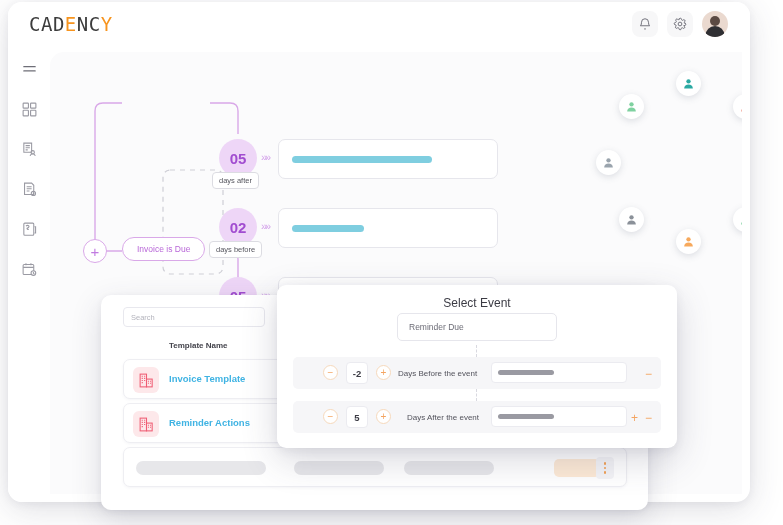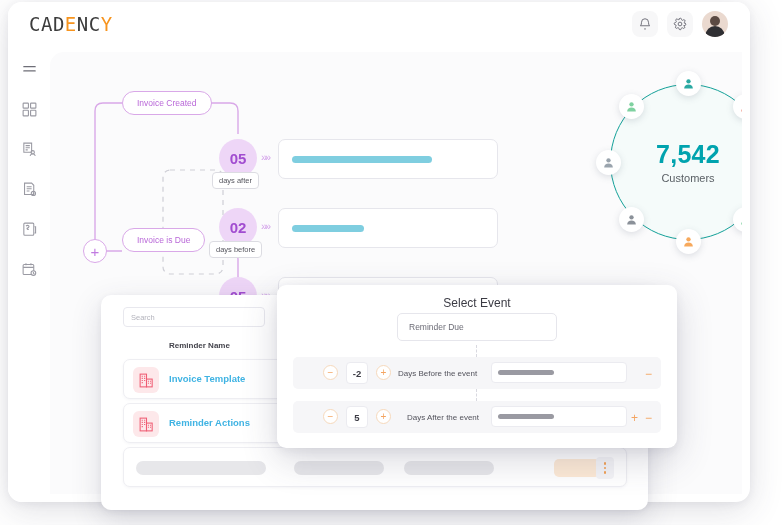--- a/index.html
+++ b/index.html
@@ -317,24 +317,21 @@
           <path d="M160 51 H180 Q188 51 188 59 V82" fill="none" stroke="#d9a8e8" stroke-width="1.4"></path>
 
           <path d="M160 199 H180 Q188 199 188 191 V162" fill="none" stroke="#d9a8e8" stroke-width="1.4"></path>
           <path d="M160 199 H180 Q188 199 188 207 V228" fill="none" stroke="#d9a8e8" stroke-width="1.4"></path>
         </svg>
 
         <div class="plus-node" style="left:33px; top:187px;">
           <span>+</span>
         </div>
 
-        <div class="node-pill" style="left:72px; top:39px;">
-          <span>Invoice Created</span>
-        </div>
-        <div class="node-pill" style="left:72px; top:176px;">
+        <div class="node-pill" style="left:72px; top:185px;">
           <span>Invoice is Due</span>
         </div>
 
         <div class="day-bubble" style="left:169px; top:87px;">
           <span>05</span>
         </div>
         <div class="day-label" style="left:162px; top:120px;">
           <span>days after</span>
         </div>
         <div class="chev" style="left:211px; top:99px;">»»</div>
@@ -359,24 +356,20 @@
         <div class="day-label" style="left:162px; top:258px;">
           <span>days after</span>
         </div>
         <div class="chev" style="left:211px; top:237px;">»»</div>
         <div class="msg-box" style="left:228px; top:225px;">
           <span class="msg-bar" style="width:95px;"></span>
         </div>
       </div>
 
       <div class="ring-wrap">
-        <div class="ring-circle">
-          <div class="ring-num">7,542</div>
-          <div class="ring-cap">Customers</div>
-        </div>
         <div class="ring-dot" style="left:78px; top:-1px;">
           <svg width="13" height="13" viewBox="0 0 24 24" fill="#2aa9a2">
             <circle cx="12" cy="8" r="4"></circle>
               <path d="M4 21c0-4.4 3.6-7 8-7s8 2.6 8 7z"></path>
             </svg>
         </div>
         <div class="ring-dot" style="left:21px; top:22px;">
           <svg width="13" height="13" viewBox="0 0 24 24" fill="#7fd1a0">
             <circle cx="12" cy="8" r="4"></circle>
               <path d="M4 21c0-4.4 3.6-7 8-7s8 2.6 8 7z"></path>
@@ -423,21 +416,21 @@
     <div class="tp-toolbar">
       <div class="search-input">
         <span>Search</span>
       </div>
       <div class="filter-pill" style="left:180px; width:96px;"></div>
       <div class="filter-pill" style="left:290px; width:96px;"></div>
       <div class="add-btn">Add +</div>
     </div>
 
     <div class="th-row">
-      <div class="th" style="left:68px; top:4px;">Reminder Name</div>
+      <div class="th" style="left:68px; top:4px;">Template Name</div>
       <div class="th" style="left:182px; top:4px;">T</div>
       <div class="th" style="right:30px; top:4px;">Actions</div>
     </div>
 
     <div class="trow" style="top:64px;">
       <div class="tmpl-icon">
         <svg width="17" height="17" viewBox="0 0 24 24" fill="none" stroke="#ef5d74" stroke-width="1.5">
           <rect x="3" y="3" width="9" height="18"></rect>
           <path d="M5.2 6h1.6M8.6 6h1.6M5.2 9h1.6M8.6 9h1.6M5.2 12h1.6M8.6 12h1.6M5.2 15h1.6"></path>
           <rect x="12" y="10" width="8" height="11"></rect>

